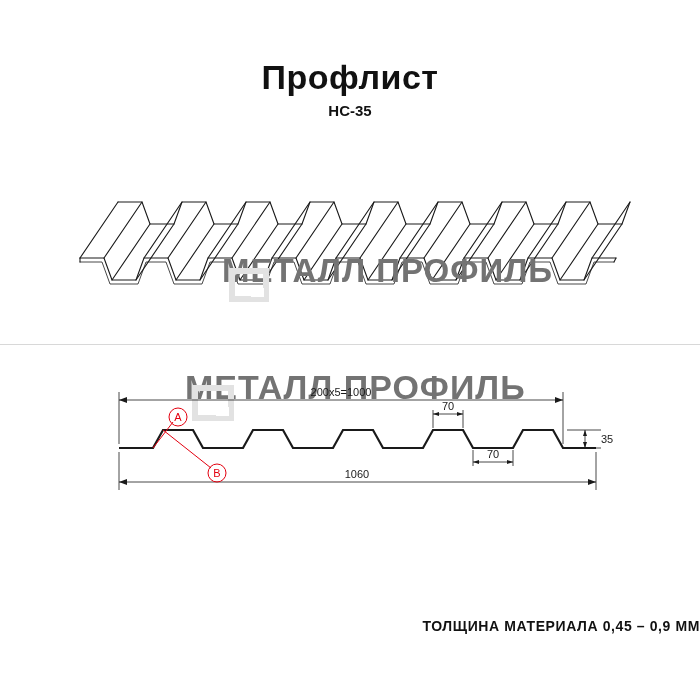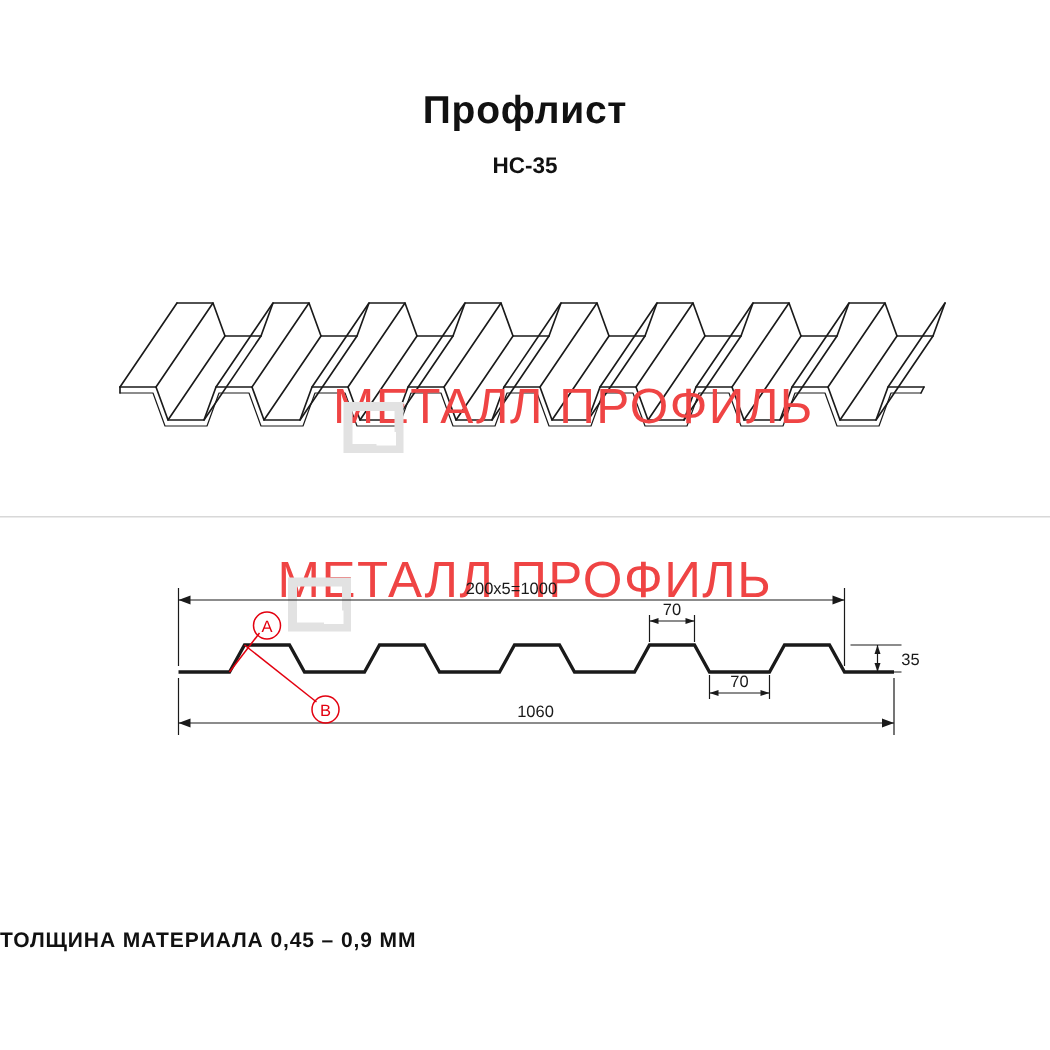--- a/index.html
+++ b/index.html
@@ -21,41 +21,41 @@
     height: 700px;
   }
 
   
   .title {
     position: absolute;
     top: 58px;
     left: 0;
     width: 700px;
     text-align: center;
-    font-size: 26px;
+    font-size: 34px;
     font-weight: bold;
     letter-spacing: 0.5px;
     color: #111111;
   }
   .subtitle {
     position: absolute;
     top: 102px;
     left: 0;
     width: 700px;
     text-align: center;
     font-size: 15px;
     font-weight: bold;
     color: #111111;
   }
 
   
   .watermark {
     position: absolute;
-    color: #ef4444;
-    font-weight: normal;
+    color: #737373;
+    font-weight: bold;
     letter-spacing: 1px;
     user-select: none;
     white-space: nowrap;
   }
   .wm1 {
     top: 252px;
     left: 222px;
     font-size: 33px;
   }
   .wm2 {
@@ -114,21 +114,21 @@
     width: 520px;
     height: 130px;
   }
 
   
   .footer-note {
     position: absolute;
     top: 618px;
     left: 0;
     width: 700px;
-    text-align: left;
+    text-align: right;
     font-size: 14px;
     font-weight: bold;
     letter-spacing: 0.6px;
     color: #111111;
   }
 </style>
 </head>
 <body>
 
 <div class="page">

